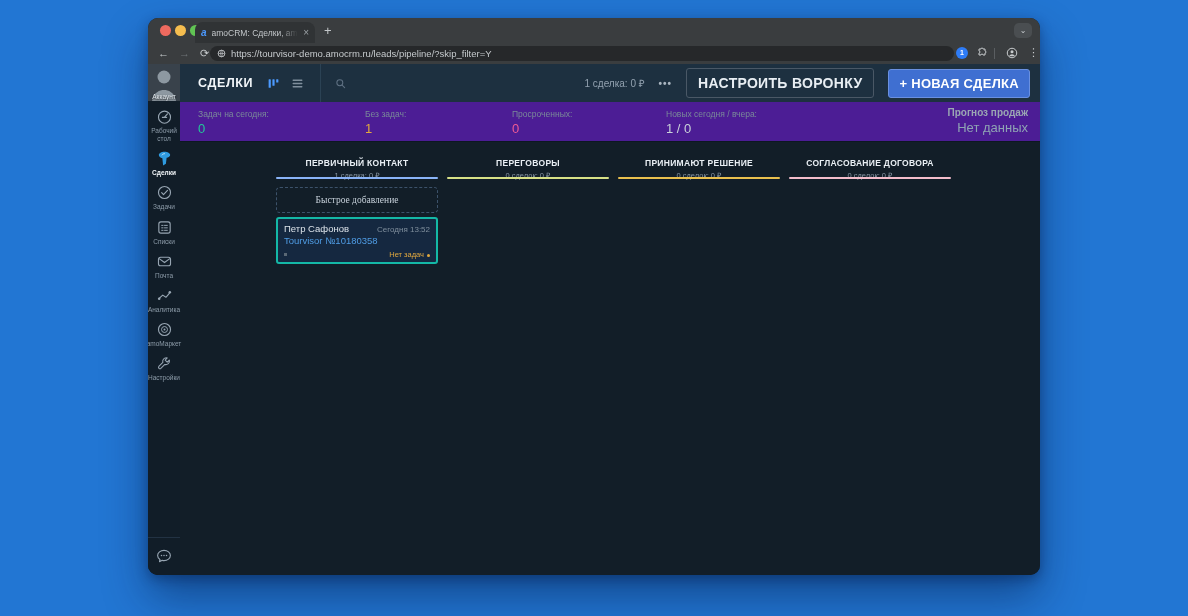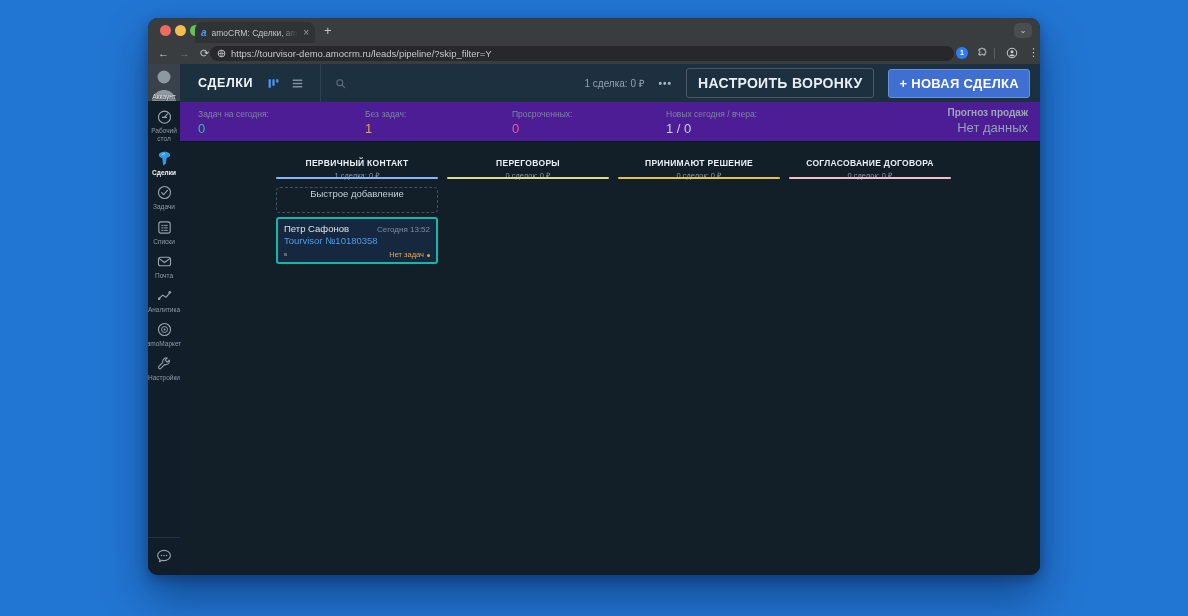--- a/index.html
+++ b/index.html
@@ -78,21 +78,21 @@
 
   .board { position:absolute; left:0; top:87px; width:100%; bottom:0; }
   .cols { display:flex; padding-left:96px; gap:9px; }
   .col { width:162px; flex:0 0 162px; }
   .stagehead { text-align:center; padding-top:7px; height:28px; position:relative; }
   .stagename { color:#e9eff4; font-size:8.5px; font-weight:bold; letter-spacing:.3px; }
   .stagecount { color:#8a98a6; font-size:7.5px; margin-top:2px; }
   .stageline { position:absolute; bottom:0; left:0; width:100%; height:2px; border-radius:1px; }
 
   .quickadd { margin-top:8px; height:26px; border:1px dashed #3c526a; border-radius:4px;
-              display:flex; justify-content:center; }
+              display:flex; align-items:center; justify-content:center;font-family:Liberation Serif, serif; }
   .quickadd span { color:#c7d1da; font-size:9.5px; }
   .dealcard { margin-top:4px; background:#152840; border:2px solid #14b8a6; border-radius:3px;
               padding:4px 6px 3px 6px; }
   .cardrow1 { display:flex; justify-content:space-between; align-items:baseline; }
   .cardname { color:#dbe2e9; font-size:9.5px; }
   .cardtime { color:#7f8e9c; font-size:8px; }
   .cardlink { color:#4f9ce4; font-size:9.5px; margin-top:1px; }
   .cardrow3 { display:flex; justify-content:space-between; align-items:center; margin-top:4px; }
   .carddot { width:3px; height:3px; background:#5a6875; }
   .cardstatus { font-size:7.5px; }

